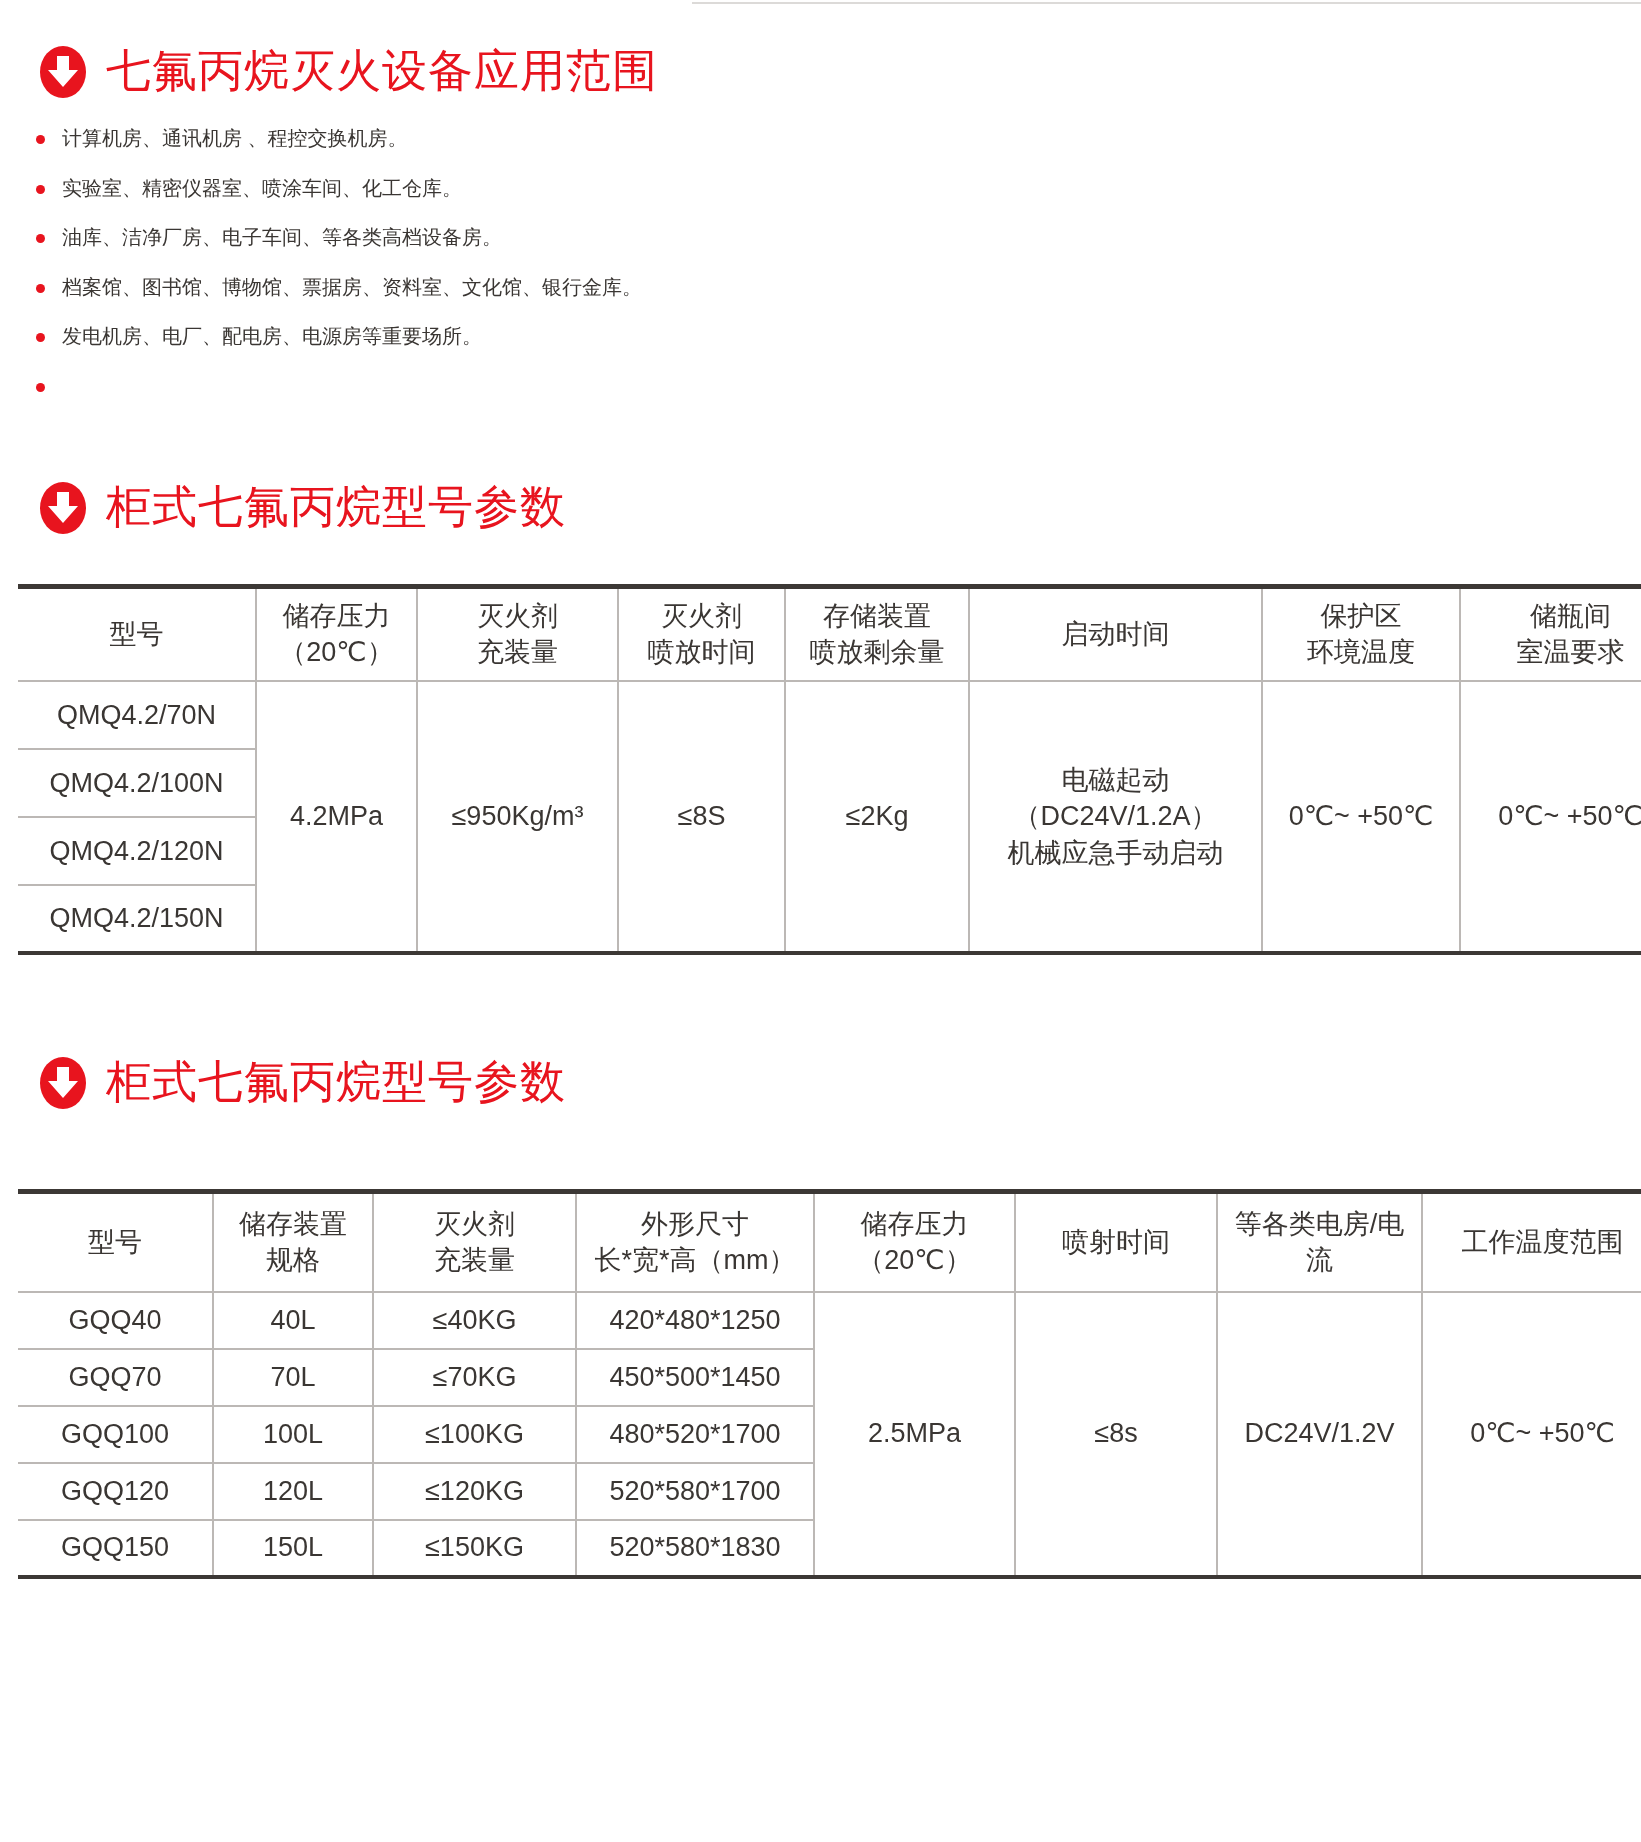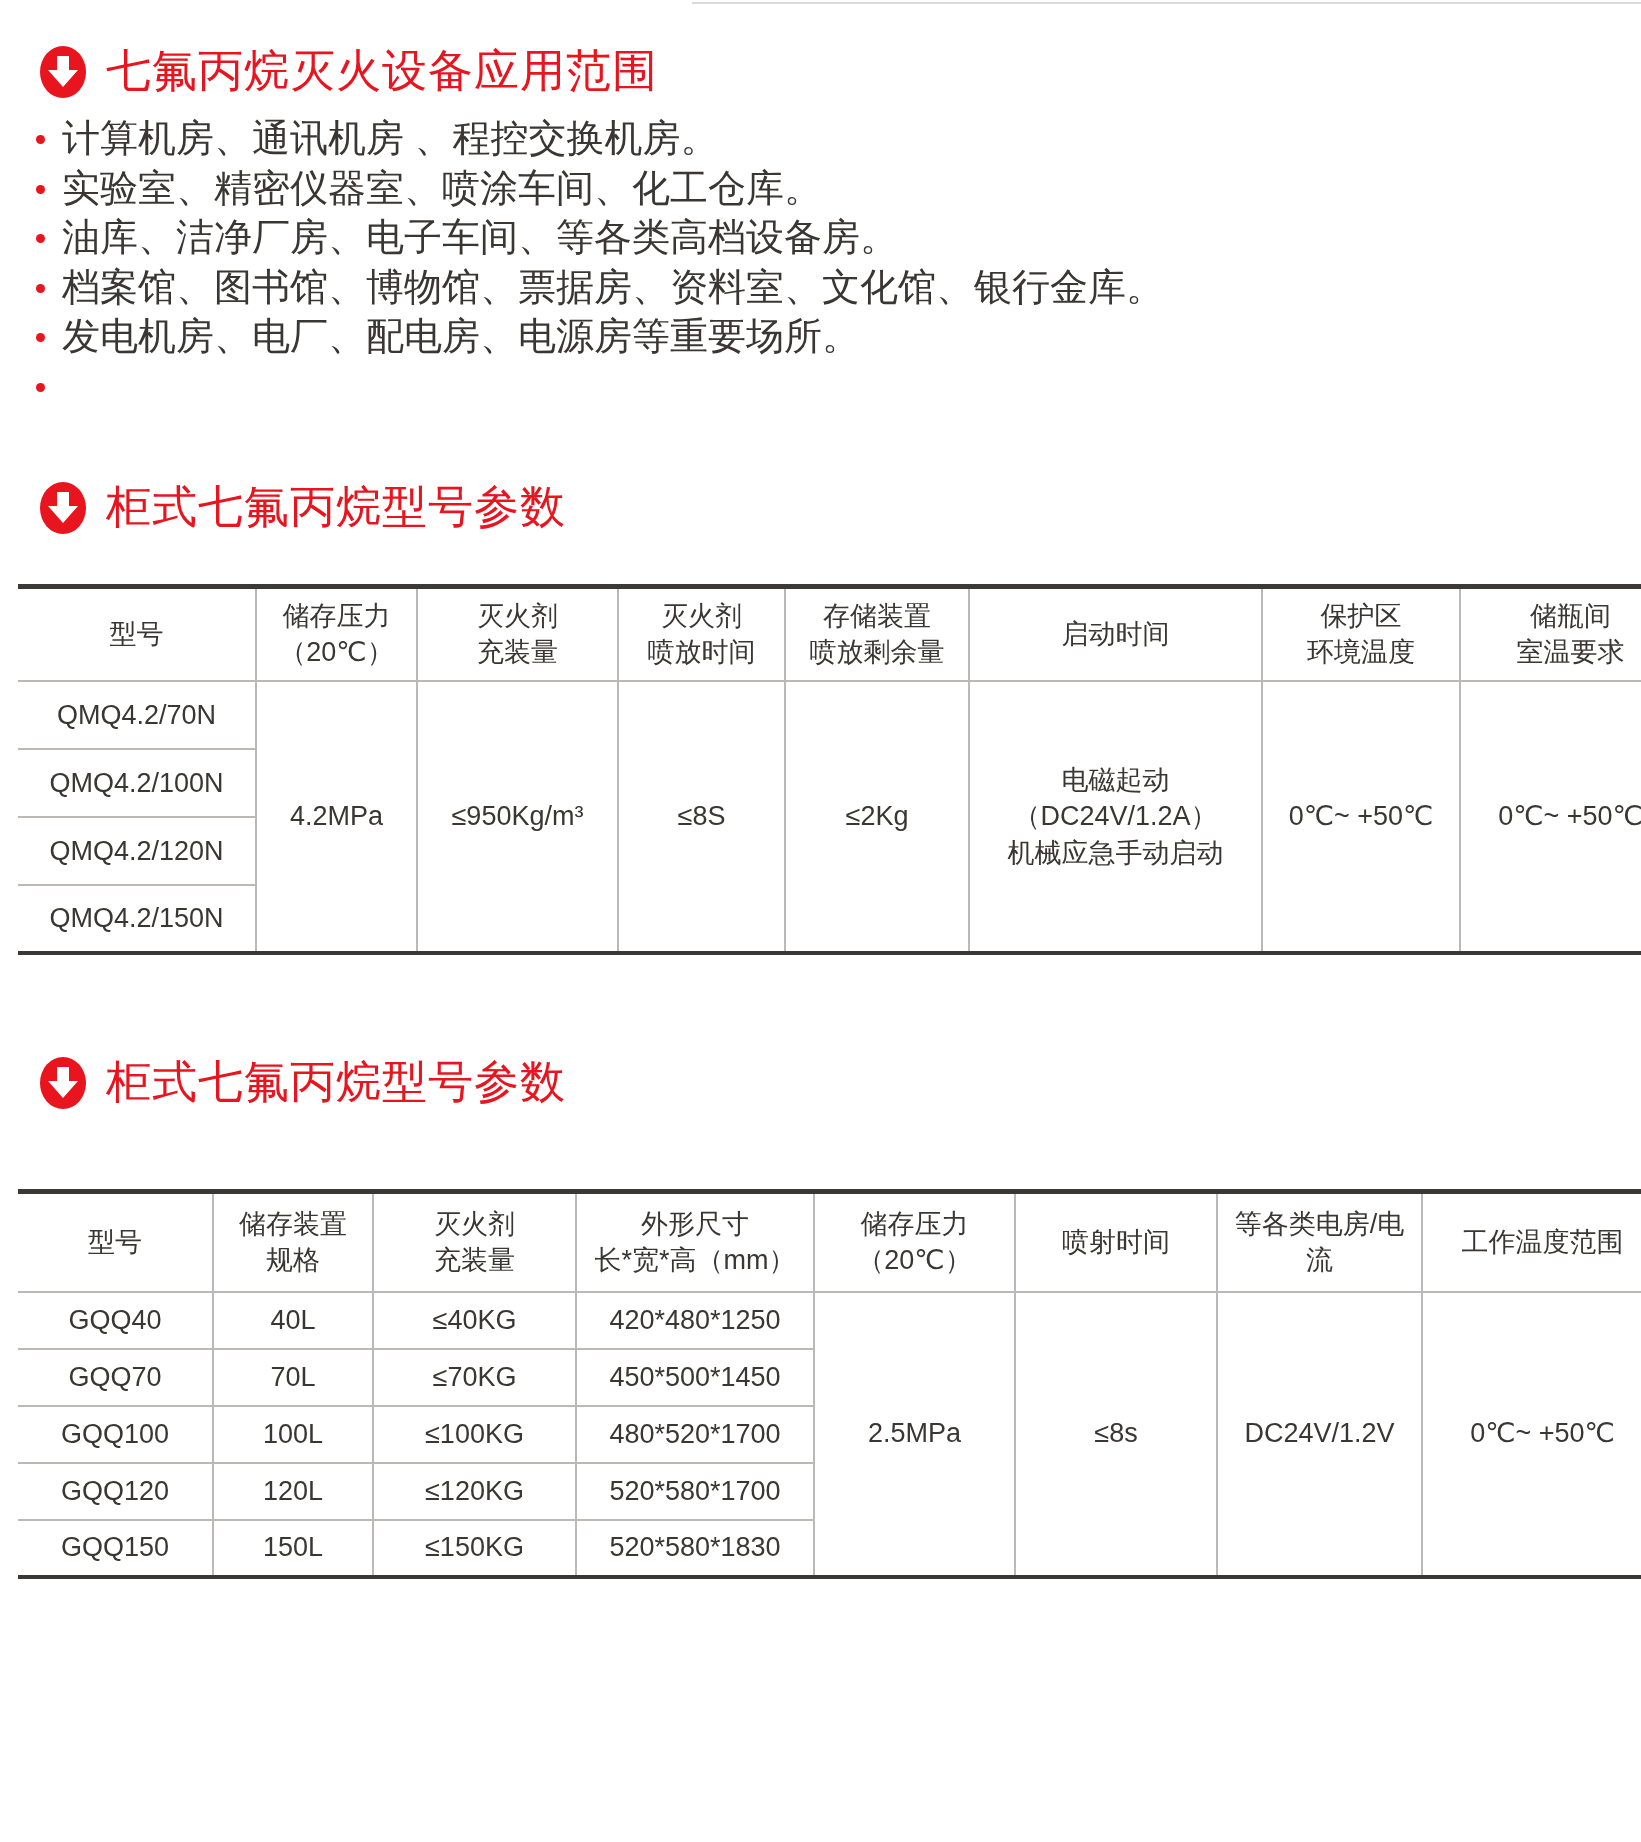--- a/index.html
+++ b/index.html
@@ -17,21 +17,21 @@
   
   .section-heading { display:flex; align-items:flex-end; gap:20px; margin-left:40px; height:60px; }
   .section-heading .icon svg { display:block; }
   .section-heading .title { color:#e8141e; font-size:45px; font-weight:500; letter-spacing:1px; line-height:1.2; white-space:nowrap; }
   .h1 { margin-top:38px; }
   .h2 { margin-top:112px; }
   .h3 { margin-top:94px; }
 
   
   .app-list { list-style:none; margin:16px 0 0 36px; }
-  .app-list li { position:relative; padding-left:26px; font-size:38px; line-height:49.5px; white-space:nowrap; }
+  .app-list li { position:relative; padding-left:26px; font-size:20px; line-height:49.5px; white-space:nowrap; }
   .dot { position:absolute; left:0; top:21px; width:9px; height:9px; border-radius:50%; background:#e8141e; }
 
   
   .tbl-wrap { width:100%; overflow:hidden; }
   .tw1 { margin-top:50px; }
   .tw2 { margin-top:80px; }
   table.spec {
     border-collapse:collapse; table-layout:fixed;
     margin-left:18px;
     border-top:5px solid #3c3835;

